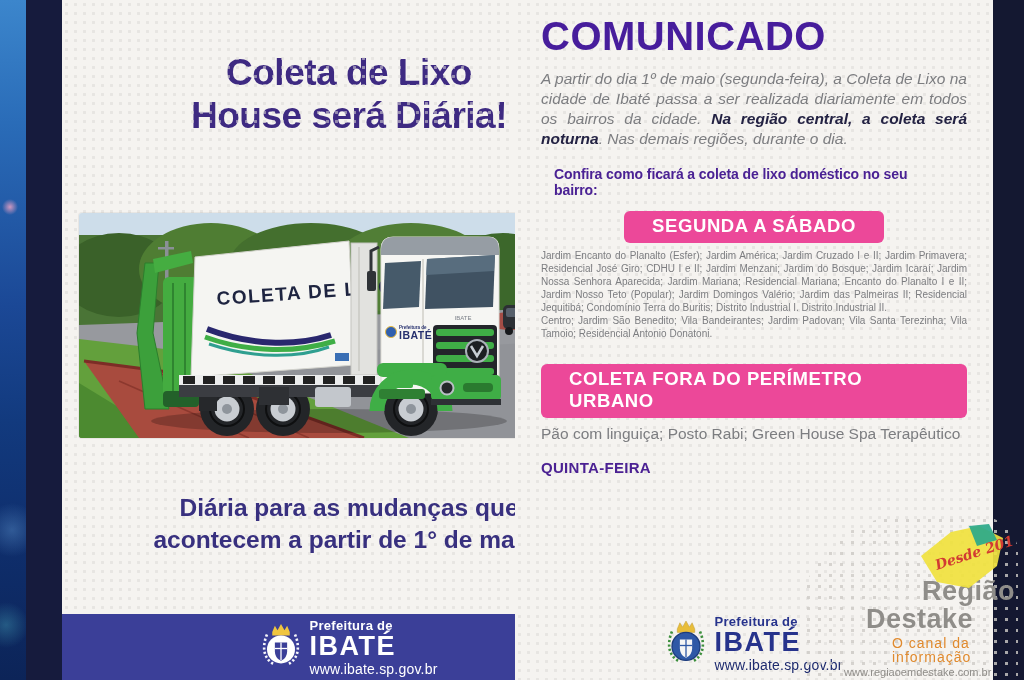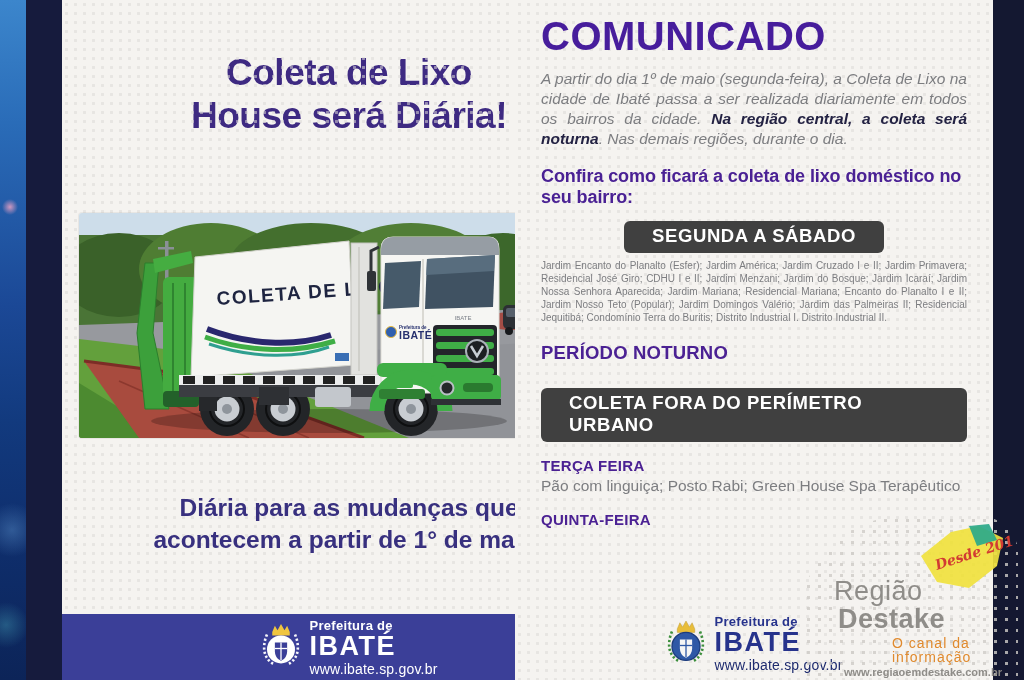--- a/index.html
+++ b/index.html
@@ -61,25 +61,25 @@
   .rp-inner{position:relative;padding:10px 26px 0;height:100%;box-sizing:border-box;}
   .rp-title{
     margin:4px 0 10px;text-align:left;font-weight:bold;
     font-size:40px;letter-spacing:.5px;color:#471d9c;
   }
   .rp-intro{
     margin:0;font-size:15.5px;line-height:1.3;color:#7c7d80;text-align:justify;font-style:italic;
   }
   .rp-intro .bold-navy{font-weight:bold;color:#232243;}
   .rp-confira{
-    margin:16px 0 0;font-weight:bold;font-size:18px;color:#4a2194;letter-spacing:-.1px;
+    margin:16px 13px 0;font-weight:bold;font-size:14px;color:#4a2194;letter-spacing:-.1px;
   }
   .badge{
     display:block;width:fit-content;margin:13px auto 6px;
-    background:#404040;color:#fff;font-weight:bold;font-size:18.5px;
+    background:#ec4899;color:#fff;font-weight:bold;font-size:18.5px;
     letter-spacing:.6px;padding:4px 28px 6px;border-radius:6px;
   }
   .rp-h3{
     margin:10px 0 2px;font-weight:bold;font-size:18.5px;color:#4b2193;letter-spacing:.2px;
   }
   .rp-list{margin:0;font-size:10px;line-height:1.3;color:#7c7d80;text-align:justify;}
   .rp-h4{
     margin:15px 0 2px;font-weight:bold;font-size:15px;color:#4b2193;letter-spacing:.3px;
   }
   .rp-out{margin:0;font-size:15.5px;line-height:1.3;color:#7c7d80;}
@@ -90,24 +90,24 @@
   }
 
   
   .wm-dots{
     position:absolute;right:-25px;bottom:-20px;width:215px;height:185px;
     background-image:radial-gradient(#cfccc7 1.8px, transparent 2px);
     background-size:11px 11px;border-radius:50% 20% 0 0;opacity:.8;pointer-events:none;
   }
   .wm{position:absolute;right:-22px;bottom:2px;width:195px;line-height:1;}
   .wm-map{position:absolute;right:2px;top:-56px;}
-  .wm-l1{font-weight:normal;font-size:27px;color:#8f8d89;margin-left:14px;letter-spacing:.5px;}
-  .wm-l2{font-weight:bold;font-size:27px;color:#8f8d89;margin-left:18px;letter-spacing:.5px;margin-top:1px;}
+  .wm-l1{font-weight:bold;font-size:27px;color:#8f8d89;margin-left:14px;letter-spacing:.5px;text-align:right;}
+  .wm-l2{font-weight:bold;font-size:27px;color:#8f8d89;margin-left:46px;letter-spacing:.5px;margin-top:1px;}
   .wm-tag{font-weight:normal;font-size:14px;color:#e08a2e;letter-spacing:1px;margin-left:72px;margin-top:3px;}
-  .wm-url{font-weight:bold;font-size:11px;color:#8f8d89;margin-left:24px;margin-top:3px;}
+  .wm-url{font-weight:normal;font-size:11px;color:#8f8d89;margin-left:24px;margin-top:3px;}
 </style>
 </head>
 <body>
 
 <div class="left-strip"></div>
 <div class="right-strip"></div>
 
 <div class="panel panel-left">
   <div class="halftone"></div>
 
@@ -259,25 +259,24 @@
     <h1 class="rp-title">COMUNICADO</h1>
 
     <p class="rp-intro"><span>A partir do dia 1º de maio (segunda-feira), a Coleta de Lixo na cidade de Ibaté passa a ser realizada diariamente em todos os bairros da cidade. </span><span class="bold-navy">Na região central, a coleta será noturna</span><span>. Nas demais regiões, durante o dia.</span></p>
 
     <p class="rp-confira">Confira como ficará a coleta de lixo doméstico no seu bairro:</p>
 
     <span class="badge">SEGUNDA A SÁBADO</span>
 
     <p class="rp-list">Jardim Encanto do Planalto (Esfer); Jardim América; Jardim Cruzado I e II; Jardim Primavera; Residencial José Giro; CDHU I e II; Jardim Menzani; Jardim do Bosque; Jardim Icaraí; Jardim Nossa Senhora Aparecida; Jardim Mariana; Residencial Mariana; Encanto do Planalto I e II; Jardim Nosso Teto (Popular); Jardim Domingos Valério; Jardim das Palmeiras II; Residencial Jequitibá; Condomínio Terra do Buritis; Distrito Industrial I. Distrito Industrial II.</p>
 
-    <h3 class="rp-h3" style="margin-top:18px;">PERÍODO NOTURNO</h3>
+    <p class="rp-list">Centro; Jardim São Benedito; Vila Bandeirantes; Jardim Padovan; Vila Santa Terezinha; Vila Tamoio; Residencial Antonio Donatoni.</p>
 
     <span class="badge badge-2">COLETA FORA DO PERÍMETRO URBANO</span>
 
-    <h4 class="rp-h4">TERÇA FEIRA</h4>
     <p class="rp-out">Pão com linguiça; Posto Rabi; Green House Spa Terapêutico</p>
 
     <h4 class="rp-h4">QUINTA-FEIRA</h4>
 
     <div class="rp-footer">
       <div class="brand brand-blue">
         <span>
           <svg viewBox="0 0 48 52" width="42" height="46">
             <path d="M8,14 C2,28 4,42 16,48" fill="none" stroke="#3d8f3d" stroke-width="3" stroke-dasharray="2.5 2.5"></path>
             <path d="M40,14 C46,28 44,42 32,48" fill="none" stroke="#3d8f3d" stroke-width="3" stroke-dasharray="2.5 2.5"></path>

